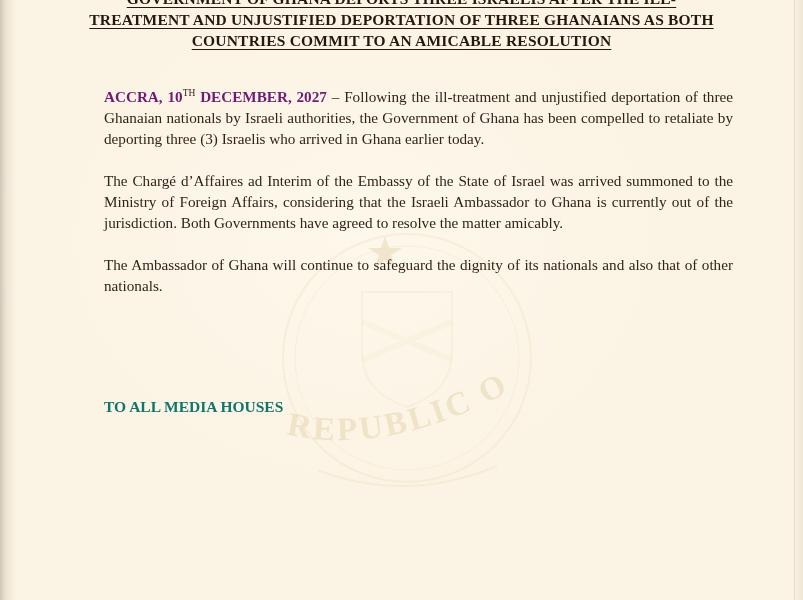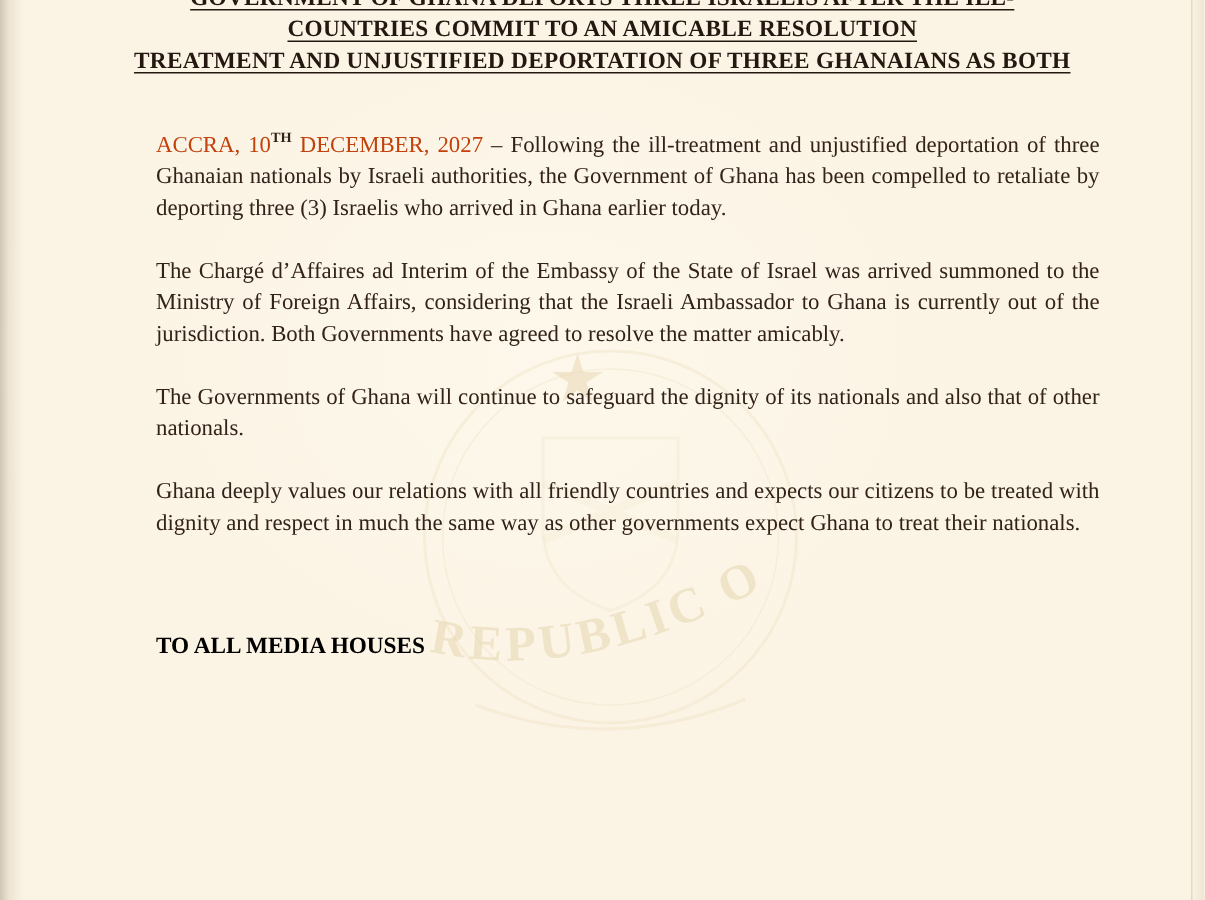--- a/index.html
+++ b/index.html
@@ -45,27 +45,27 @@
   .bodytext {
     position: relative;
     margin: 35px 70px 0 104px;
     width: 629px;
     font-size: 15.2px;
     line-height: 21px;
     color: #332218;
     text-align: justify;
   }
   .para { margin: 0 0 21px 0; }
-  .b { font-weight: normal; color: #c2410c; }
-  sup.ord { font-size: 9.5px; font-weight: bold; vertical-align: super; line-height: 0; }
+  .b { font-weight: bold; color: #701a75; }
+  sup.ord { font-size: 9.5px; font-weight: normal; vertical-align: super; line-height: 0; }
   .footer-line {
-    margin-top: 61px;
+    margin-top: 100px;
     font-weight: bold;
     font-size: 15.5px;
-    color: #000000;
+    color: #0f766e;
     text-align: left;
   }
 </style>
 </head>
 <body>
 
 <div class="paper"></div>
 <div class="right-crease"></div>
 
 <svg class="watermark" viewBox="0 0 295 270" xmlns="http://www.w3.org/2000/svg">
@@ -81,31 +81,30 @@
     <path id="wmArc" d="M 24 212 Q 125 236 250 168"></path>
   </defs>
   <text font-family="Liberation Serif, serif" font-size="33" font-weight="bold" fill="#e6d5ae" fill-opacity="0.55" letter-spacing="3">
     <textPath href="#wmArc">REPUBLIC OF GHANA</textPath>
   </text>
 </svg>
 
 <div class="content">
   <div class="title">
     <div class="tline">GOVERNMENT OF GHANA DEPORTS THREE ISRAELIS AFTER THE ILL-</div>
+    <div class="tline">TREATMENT AND UNJUSTIFIED DEPORTATION OF THREE GHANAIANS AS BOTH</div>
     <div class="tline">COUNTRIES COMMIT TO AN AMICABLE RESOLUTION</div>
-    <div class="tline">TREATMENT AND UNJUSTIFIED DEPORTATION OF THREE GHANAIANS AS BOTH</div>
   </div>
 
   <div class="bodytext">
     <p class="para"><span class="b">ACCRA, 10</span><sup class="ord">TH</sup>
       <span class="b">DECEMBER, 2027</span>
       <span>– Following the ill-treatment and unjustified deportation of three Ghanaian nationals by Israeli authorities, the Government of Ghana has been compelled to retaliate by deporting three (3) Israelis who arrived in Ghana earlier today.</span>
     </p>
 
     <p class="para">The Chargé d’Affaires ad Interim of the Embassy of the State of Israel was arrived summoned to the Ministry of Foreign Affairs, considering that the Israeli Ambassador to Ghana is currently out of the jurisdiction. Both Governments have agreed to resolve the matter amicably.</p>
 
-    <p class="para">The Governments of Ghana will continue to safeguard the dignity of its nationals and also that of other nationals.</p>
+    <p class="para">The Ambassador of Ghana will continue to safeguard the dignity of its nationals and also that of other nationals.</p>
 
-    <p class="para">Ghana deeply values our relations with all friendly countries and expects our citizens to be treated with dignity and respect in much the same way as other governments expect Ghana to treat their nationals.</p>
 
     <div class="footer-line">TO ALL MEDIA HOUSES</div>
   </div>
 </div>
 
 </body></html>

